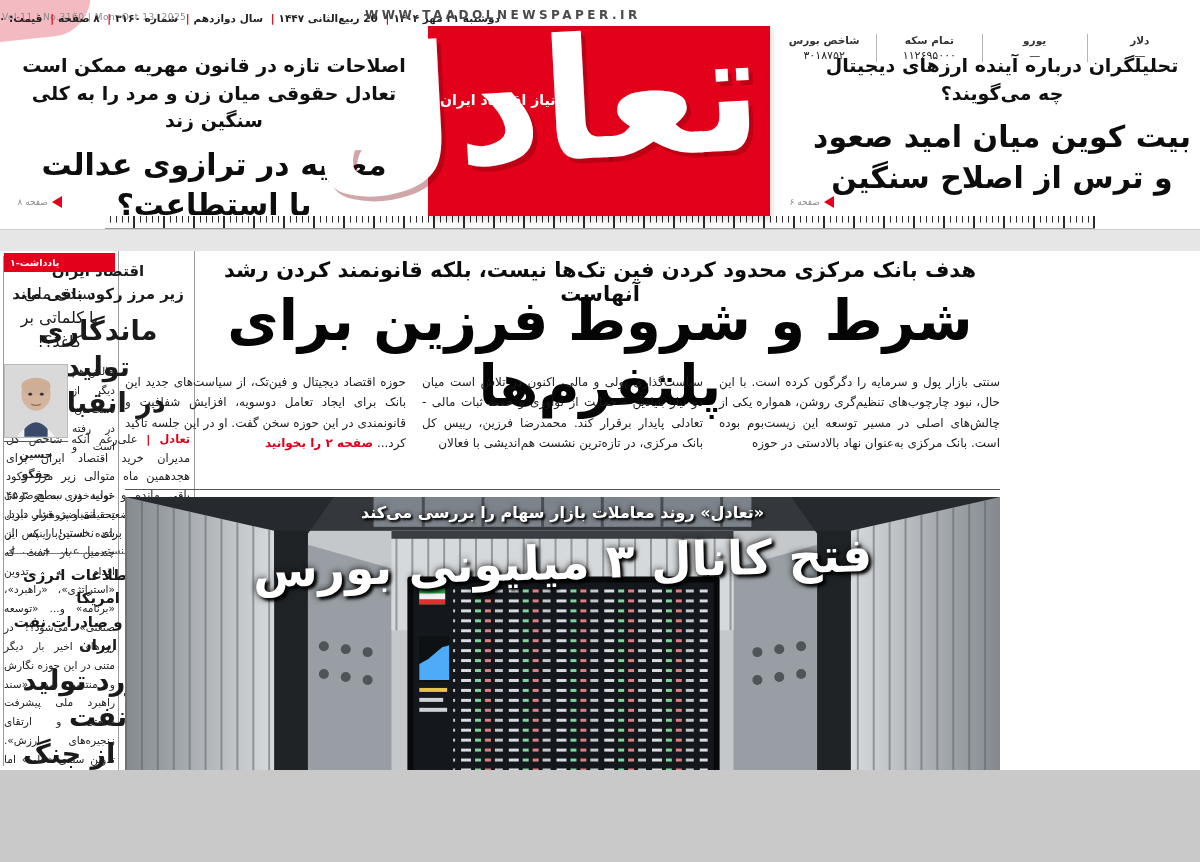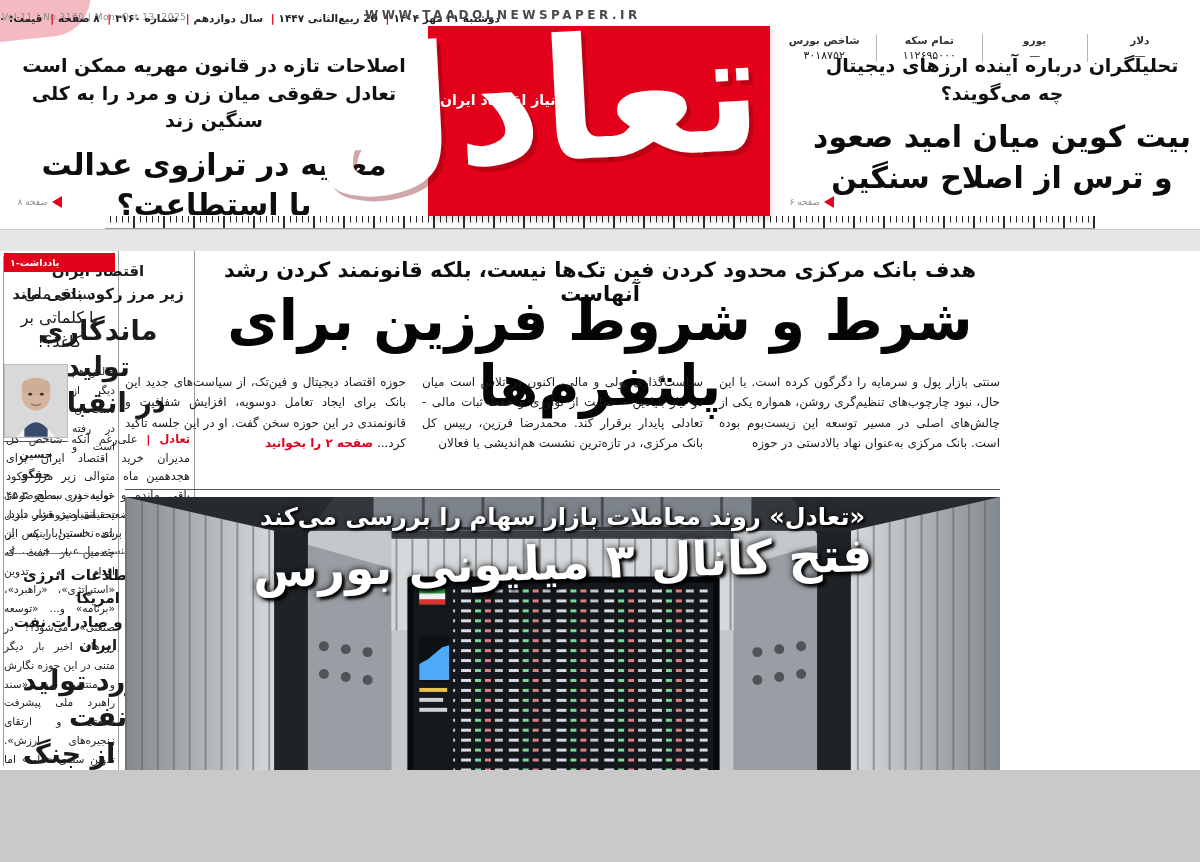--- a/index.html
+++ b/index.html
@@ -85,21 +85,21 @@
   .lead-head{position:absolute;right:125px;left:125px;top:288px;text-align:center;font-size:56px;
              font-weight:bold;color:#050505;letter-spacing:-1px}
   .lead-cols{position:absolute;right:200px;left:125px;top:372px;height:108px;display:flex;gap:16px;
              direction:rtl;overflow:hidden}
   .lead-col{flex:1;font-size:12px;line-height:1.7;text-align:justify;color:#1c1c1c}
   .lead-rule{position:absolute;right:200px;left:125px;top:489px;height:1px;background:#555}
 
   
   .photo{position:absolute;right:200px;left:125px;top:497px;height:358px;background:#888;overflow:hidden}
   .photo svg{position:absolute;inset:0;width:100%;height:100%}
-  .photo-kicker{position:absolute;left:0;right:0;top:6px;text-align:center;color:#fff;font-size:24px;
+  .photo-kicker{position:absolute;left:0;right:0;top:6px;text-align:center;color:#fff;font-size:16px;
                 font-weight:bold;text-shadow:0 0 5px rgba(0,0,0,.95),2px 2px 2px rgba(0,0,0,.9)}
   .photo-head{position:absolute;left:0;right:0;top:38px;text-align:center;color:#fff;font-size:47px;
               font-weight:bold;text-shadow:0 0 7px rgba(0,0,0,.95),3px 3px 3px rgba(0,0,0,.95);
               transform:rotate(-1.5deg)}
   .photo-marker{position:absolute;right:auto;left:auto;right:calc(100% - 22px);bottom:4px;width:20px;height:26px;
                 background:#e2001a;color:#fff;font-size:14px;font-weight:bold;display:flex;
                 align-items:center;justify-content:center}
 </style>
 </head>
 <body>

